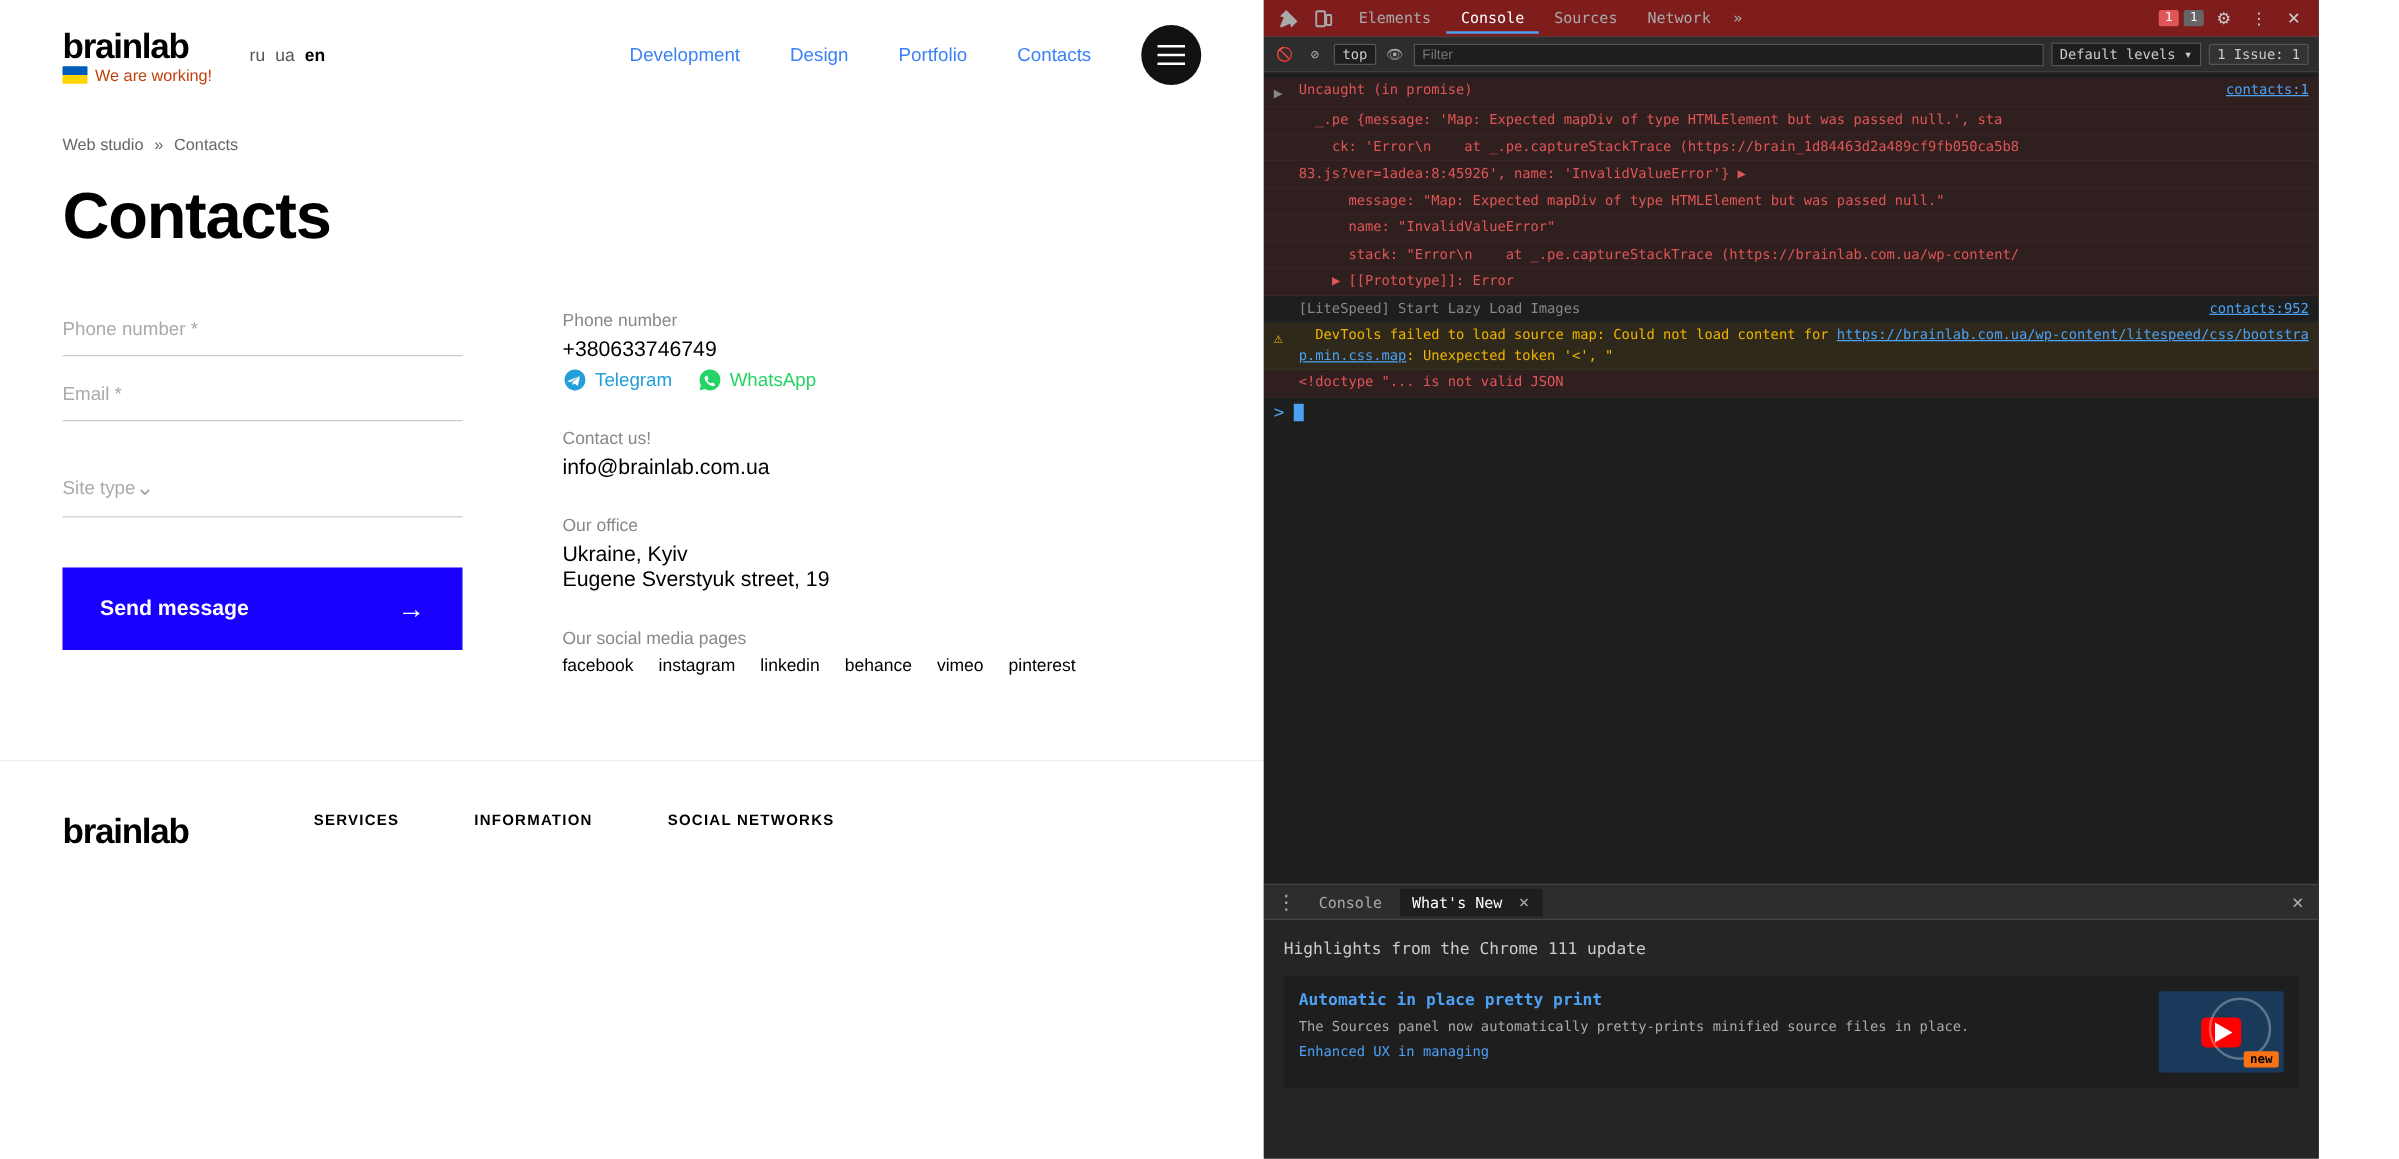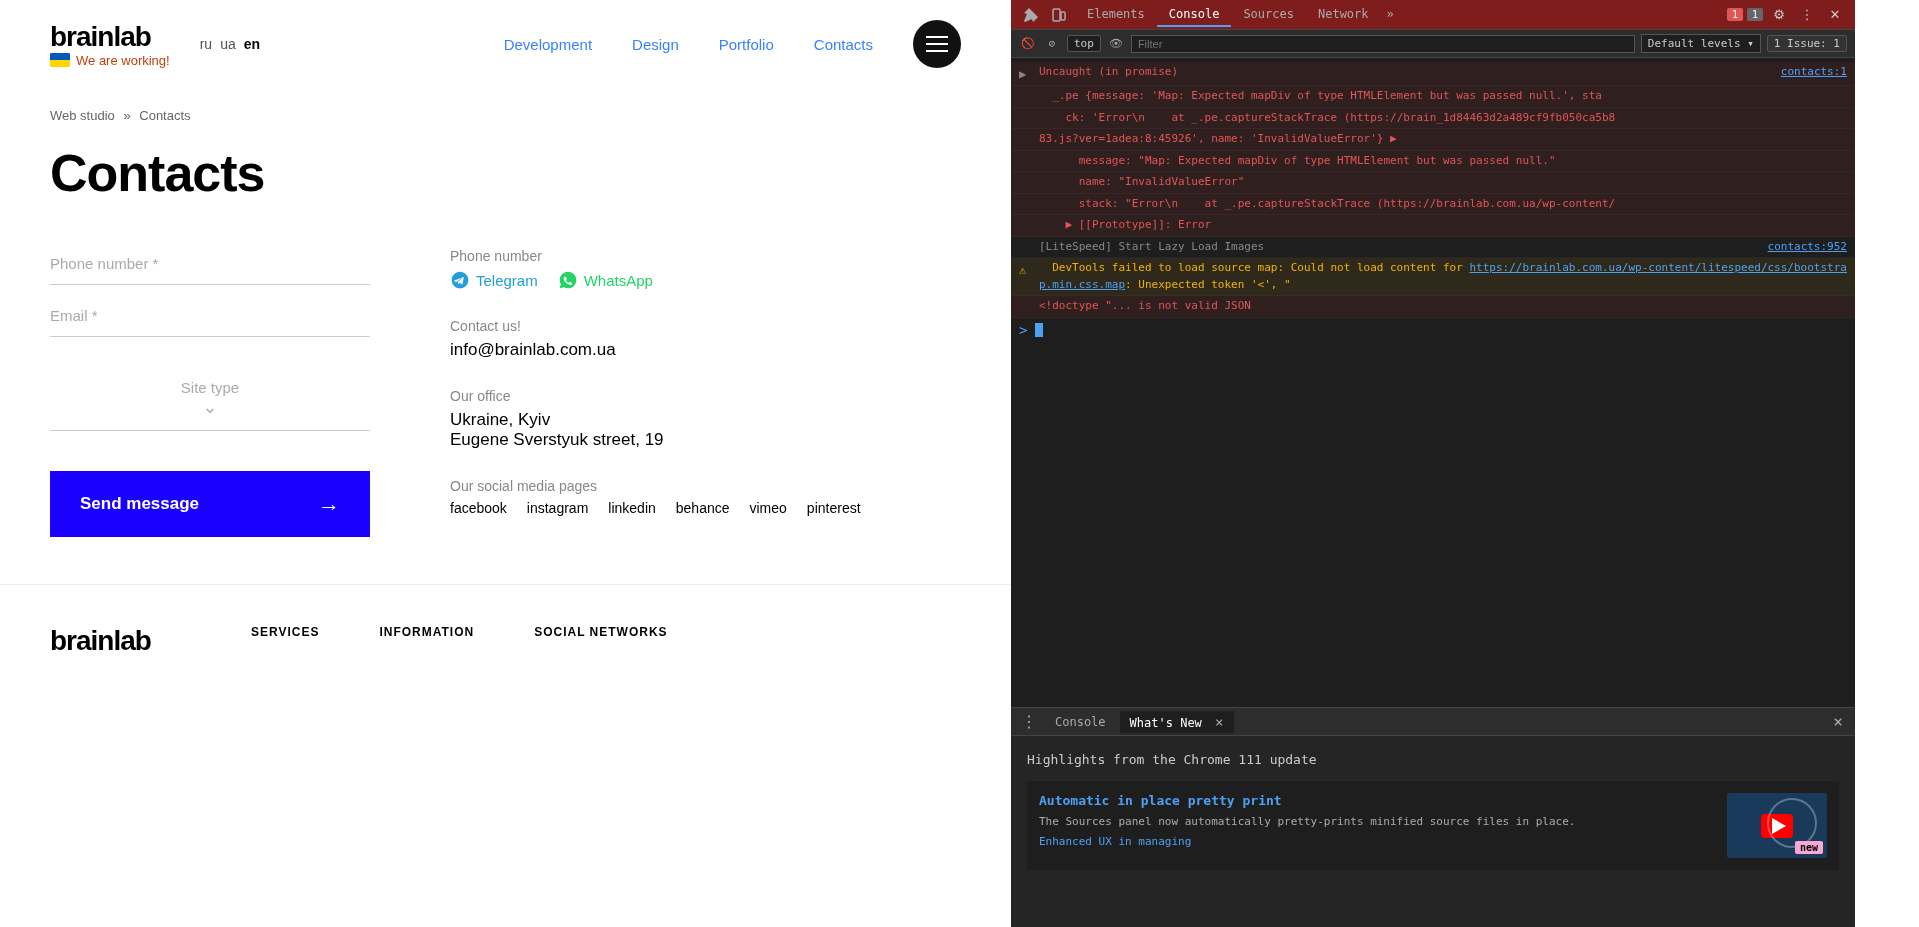--- a/index.html
+++ b/index.html
@@ -147,21 +147,20 @@
       display: flex;
       align-items: center;
       justify-content: flex-start;
       border-bottom: 1px solid #ccc;
       padding: 12px 0;
       cursor: pointer;
       font-size: 15px;
       color: #aaa;
       margin-top: 30px;
       margin-bottom: 40px;
-      flex-direction: column;
     }
     .chevron-icon {
       font-size: 18px;
       color: #aaa;
     }
 
     .send-btn {
       display: flex;
       align-items: center;
       justify-content: space-between;
@@ -533,21 +532,21 @@
       height: 0;
       border-top: 8px solid transparent;
       border-bottom: 8px solid transparent;
       border-left: 14px solid #fff;
       margin-left: 3px;
     }
     .new-badge {
       position: absolute;
       bottom: 4px;
       right: 4px;
-      background: #f9a8d4;
+      background: #f97316;
       color: #000;
       font-size: 10px;
       font-weight: bold;
       padding: 1px 5px;
       border-radius: 2px;
     }
     .thumb-circle {
       position: absolute;
       width: 50px;
       height: 50px;
@@ -626,20 +625,21 @@
         <button class="send-btn">
           <span>Send message</span>
           <span class="arrow-right">→</span>
         </button>
       </div>
 
       <div class="info-col">
 
         <div class="info-section">
           <div class="info-label">Phone number</div>
+          <div class="info-value">+380633746749</div>
           <div class="contact-links">
             <a href="#" class="contact-link telegram-link">
               <svg class="telegram-icon-svg" viewBox="0 0 24 24" fill="#229ED9">
                 <path d="M12 2C6.48 2 2 6.48 2 12s4.48 10 10 10 10-4.48 10-10S17.52 2 12 2zm4.64 6.8l-1.69 7.96c-.13.58-.47.72-.96.45l-2.65-1.95-1.28 1.23c-.14.14-.26.26-.54.26l.19-2.72 4.97-4.49c.22-.19-.05-.3-.33-.11L7.82 14.27l-2.61-.81c-.57-.18-.58-.57.12-.84l10.19-3.93c.47-.17.88.11.72.84v-.73z"></path>
               </svg>
               <span>Telegram</span>
             </a>
             <a href="#" class="contact-link whatsapp-link">
               <svg class="whatsapp-icon-svg" viewBox="0 0 24 24" fill="#25D366">
                 <path d="M12 2C6.48 2 2 6.48 2 12c0 1.85.5 3.58 1.37 5.07L2 22l5.12-1.34C8.55 21.53 10.22 22 12 22c5.52 0 10-4.48 10-10S17.52 2 12 2zm5.35 14.58c-.22.62-1.28 1.18-1.77 1.25-.45.07-1.02.1-1.65-.1-.38-.12-.87-.28-1.5-.55-2.63-1.14-4.35-3.78-4.48-3.95-.13-.17-1.07-1.42-1.07-2.71s.68-1.92.92-2.18c.24-.26.52-.33.7-.33l.5.01c.16 0 .38-.06.6.45l.86 2.1c.07.17.12.37.01.59l-.32.5-.44.5c-.11.11-.22.23-.1.45.13.22.57.93 1.22 1.51.84.74 1.55 1 1.77 1.1.22.11.35.09.48-.05l.65-.73c.15-.18.3-.14.5-.08l1.57.74c.21.1.35.15.4.23.05.09.05.51-.17 1.01z"></path>

